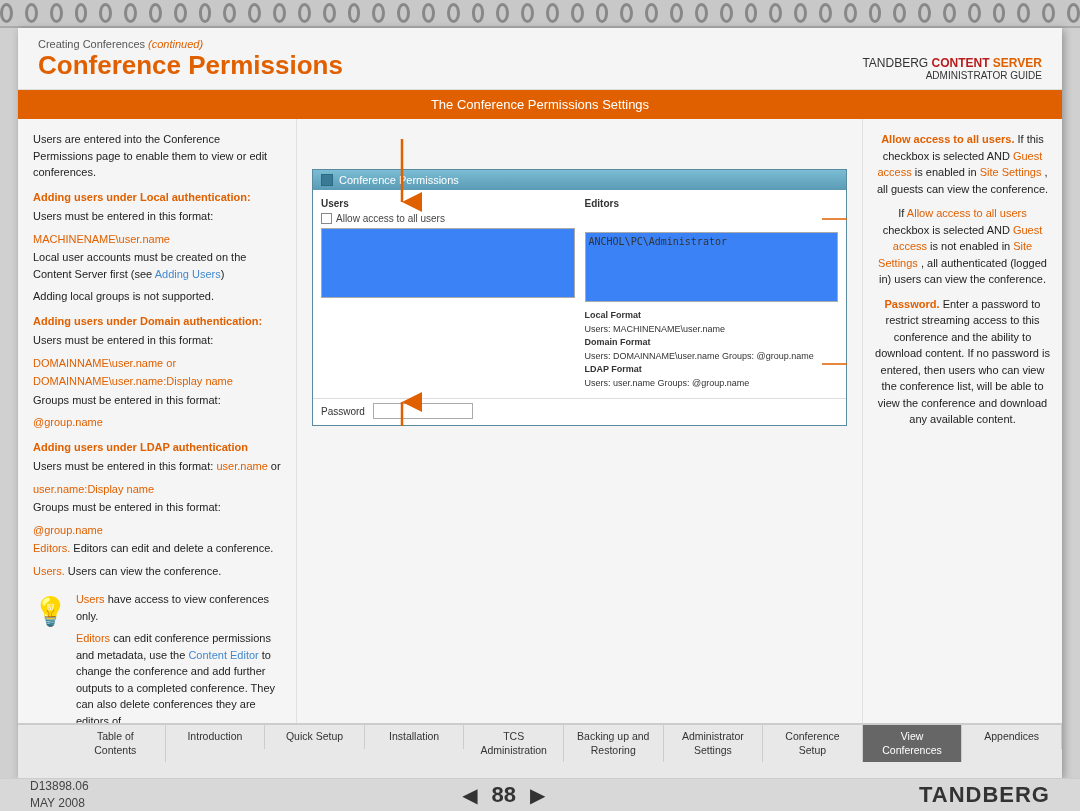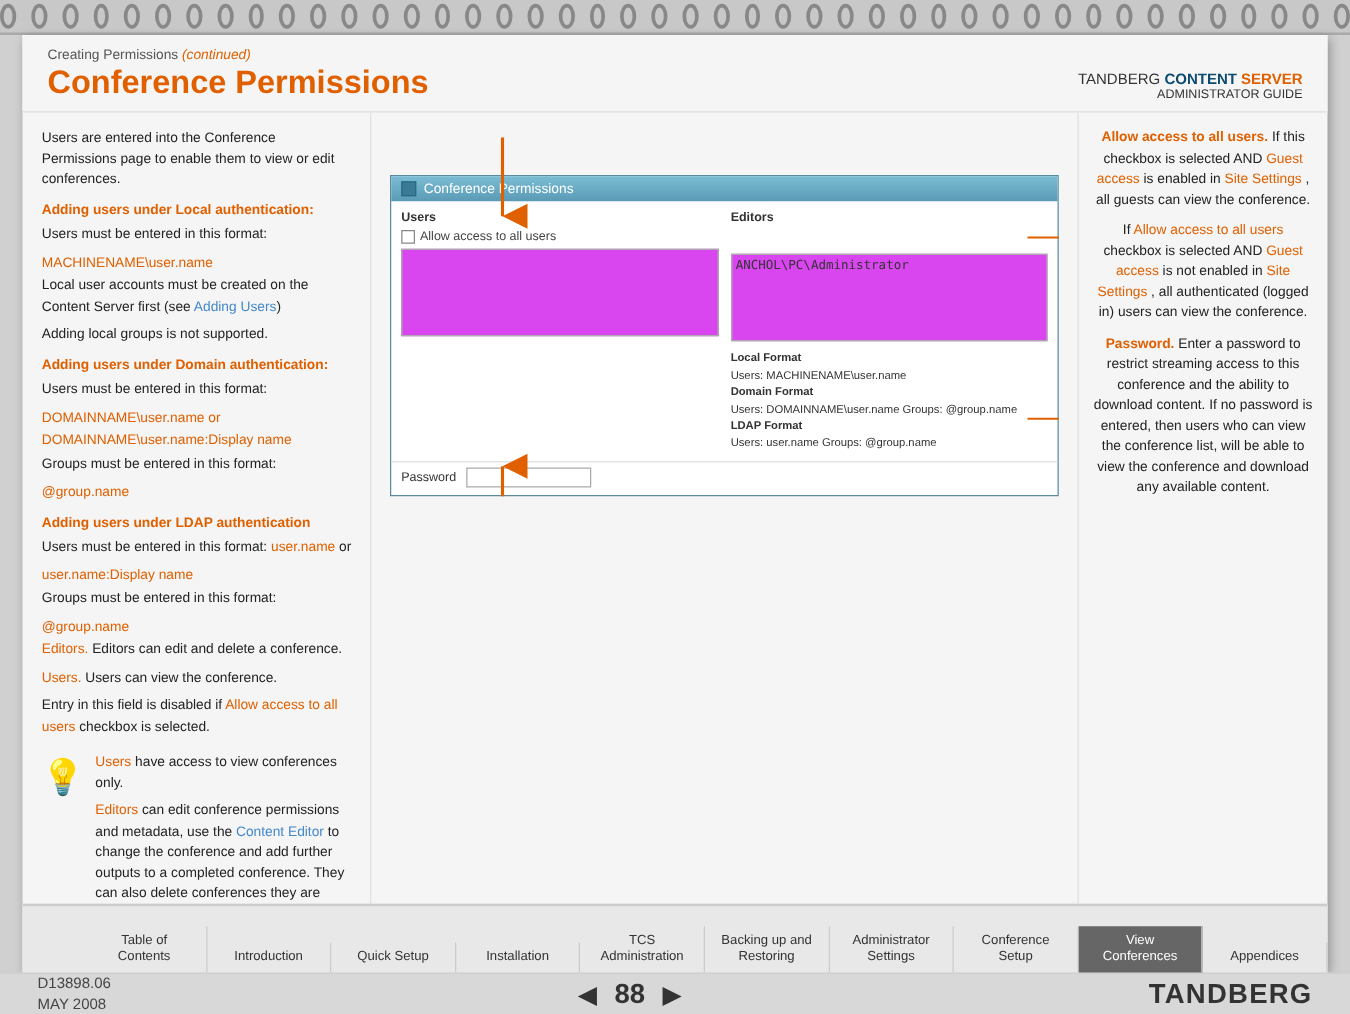--- a/index.html
+++ b/index.html
@@ -66,21 +66,21 @@
       text-align: right;
       font-size: 10px;
       color: #333;
     }
     .header-right .brand {
       font-size: 12px;
       color: #333;
       font-weight: normal;
     }
     .header-right .brand span.content {
-      color: #0c4a6e;
+      color: #b91c1c;
       font-weight: bold;
     }
     .header-right .brand span.server {
       color: #e06000;
       font-weight: bold;
     }
 
     
     .section-title-bar {
       background: #e06000;
@@ -196,21 +196,21 @@
       height: 11px;
       border: 1px solid #888;
       background: white;
       display: inline-block;
       flex-shrink: 0;
     }
     .cp-textarea {
       width: 100%;
       height: 70px;
       border: 1px solid #aaa;
-      background: #d946ef;
+      background: #3b82f6;
       font-size: 10px;
       color: #333;
       padding: 3px;
       resize: none;
       overflow-y: auto;
     }
     .cp-format-info {
       font-size: 9px;
       color: #333;
       line-height: 1.5;
@@ -244,21 +244,21 @@
     }
     .right-panel .orange { color: #e06000; }
     .right-panel .orange-bold { color: #e06000; font-weight: bold; }
     .right-panel p { margin-bottom: 8px; text-align: center; }
 
     
     .bottom-nav {
       background: #e8e8e8;
       border-top: 2px solid #ccc;
       display: flex;
-      align-items: flex-end;
+      align-items: flex-start;
       height: 55px;
       padding-left: 48px;
     }
     .nav-tab {
       flex: 1;
       display: flex;
       align-items: center;
       justify-content: center;
       text-align: center;
       font-size: 10.5px;
@@ -338,32 +338,33 @@
   <div class="spiral-loop"></div>
   <div class="spiral-loop"></div>
   <div class="spiral-loop"></div>
 </div>
 
 <div class="page">
 
   <div class="page-header">
     <div class="header-left">
       <div class="creating-text">
-        <span>Creating Permissions</span> <em>(continued)</em>
+        <span>Creating Conferences</span> <em>(continued)</em>
       </div>
       <div class="page-title">Conference Permissions</div>
     </div>
     <div class="header-right">
       <div class="brand">
         <span>TANDBERG</span> <span class="content">CONTENT</span> <span class="server">SERVER</span>
       </div>
       <div>ADMINISTRATOR GUIDE</div>
     </div>
   </div>
 
+  <div class="section-title-bar">The Conference Permissions Settings</div>
 
   <div class="content-area">
 
     <div class="left-panel">
       <p>Users are entered into the Conference Permissions page to enable them to view or edit conferences.</p>
 
       <div class="section-heading">Adding users under Local authentication:</div>
       <p>Users must be entered in this format:</p>
       <p class="format-example">MACHINENAME\user.name</p>
       <p>Local user accounts must be created on the Content Server first (see <span class="blue-link">Adding Users</span>)</p>
@@ -377,21 +378,20 @@
       <p class="format-example">@group.name</p>
 
       <div class="section-heading">Adding users under LDAP authentication</div>
       <p>Users must be entered in this format: <span class="orange">user.name</span> or</p>
       <p class="format-example">user.name:Display name</p>
       <p>Groups must be entered in this format:</p>
       <p class="format-example">@group.name</p>
 
       <p><span class="orange">Editors.</span> <span>Editors can edit and delete a conference.</span></p>
       <p><span class="orange">Users.</span> <span>Users can view the conference.</span></p>
-      <p>Entry in this field is disabled if <span class="orange">Allow access to all users</span> checkbox is selected.</p>
 
       <div class="lightbulb-section">
         <div class="lightbulb-icon">💡</div>
         <div class="lightbulb-text">
           <p><span class="orange">Users</span> have access to view conferences only.</p>
           <p><span class="orange">Editors</span> can edit conference permissions and metadata, use the <span class="blue-link">Content Editor</span> to change the conference and add further outputs to a completed conference. They can also delete conferences they are editors of.</p>
         </div>
       </div>
     </div>
 

